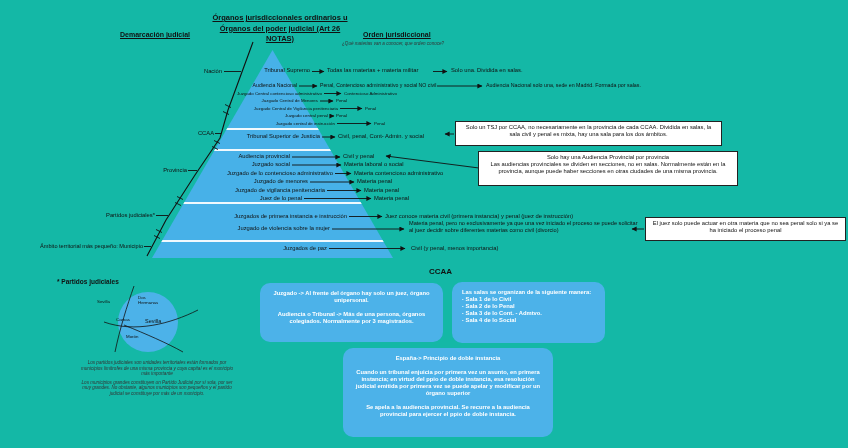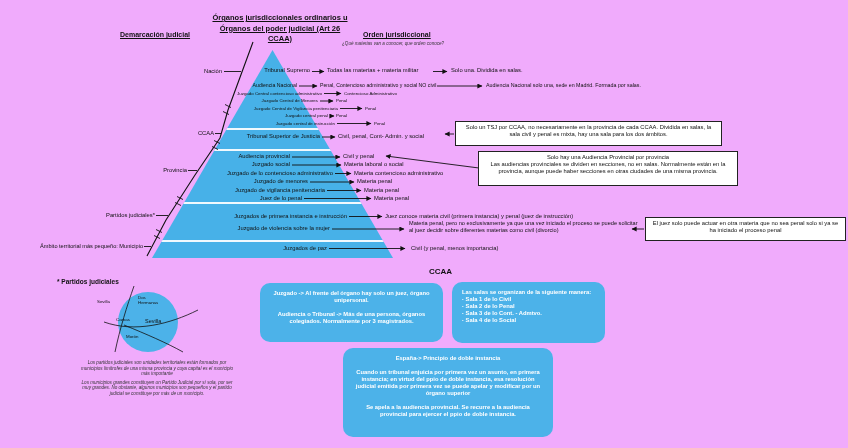--- a/index.html
+++ b/index.html
@@ -1,16 +1,16 @@
 <!DOCTYPE html>
 <html><head>
 <meta charset="utf-8">
 <style>
   html,body{margin:0;padding:0;background:#fff;}
-  #stage{position:relative;width:848px;height:448px;background:#f0abfc;overflow:hidden;
+  #stage{position:relative;width:848px;height:448px;background:#14b8a6;overflow:hidden;
          font-family:"Liberation Sans",sans-serif;color:#111;}
   .la{position:absolute;white-space:nowrap;}
   .ra{position:absolute;transform:translateX(-100%);white-space:nowrap;}
   .b{font-weight:bold;}
   .ul{text-decoration:underline;}
   .sm{font-size:4.4px;}
   .md{font-size:5.8px;}
   .pyramid{position:absolute;left:152px;top:50px;width:241px;height:208px;background:#47b1e8;
            clip-path:polygon(50% 0,0 100%,100% 100%);z-index:1;}
   .sep{position:absolute;left:0;width:100%;height:1.8px;background:rgba(255,255,255,.92);}
@@ -34,21 +34,21 @@
 </style>
 </head>
 <body>
 
 <div id="stage">
 
   <span class="la b ul txt" style="left:120px;top:31px;font-size:7px;">Demarcación judicial</span>
   <div class="title-block">
     <span style="display:block;">Órganos jurisdiccionales  ordinarios u</span>
     <span style="display:block;">Órganos del poder judicial (Art 26</span>
-    <span style="display:block;">CCAA)</span>
+    <span style="display:block;">NOTAS)</span>
   </div>
   <span class="la b ul txt" style="left:363px;top:31px;font-size:7px;">Orden jurisdiccional</span>
   <span class="la txt" style="left:342px;top:41px;font-size:4.6px;font-style:italic;color:#333;">¿Qué materias van a conocer, que orden conoce?</span>
 
   <div class="pyramid">
     <div class="sep" style="top:78px;"></div>
     <div class="sep" style="top:99px;"></div>
     <div class="sep" style="top:152px;"></div>
     <div class="sep" style="top:190px;"></div>
   </div>

